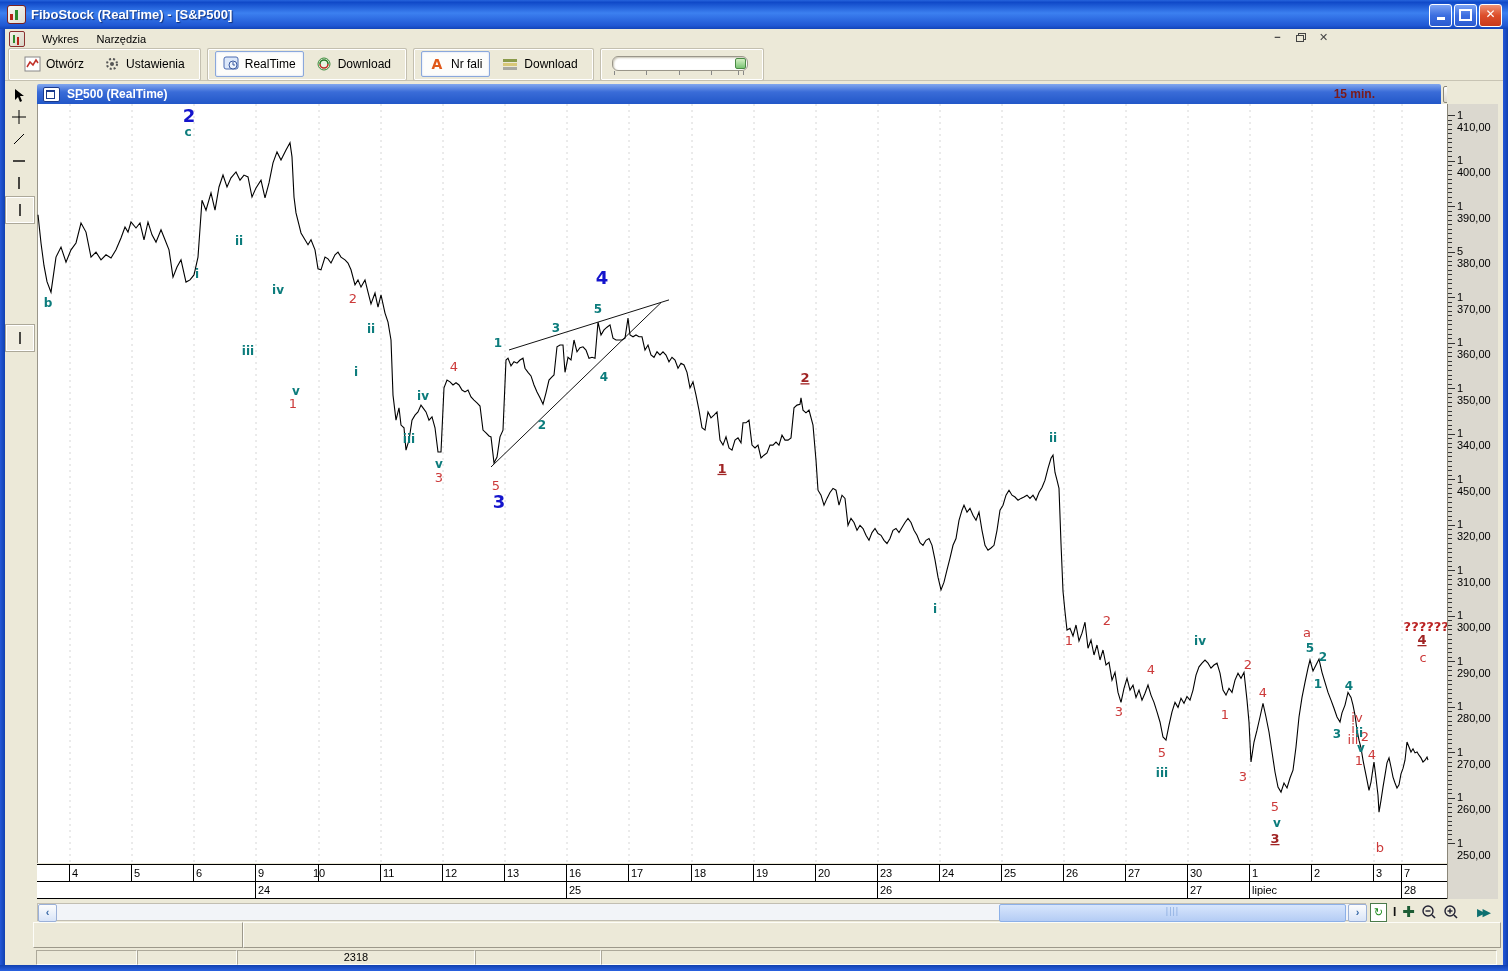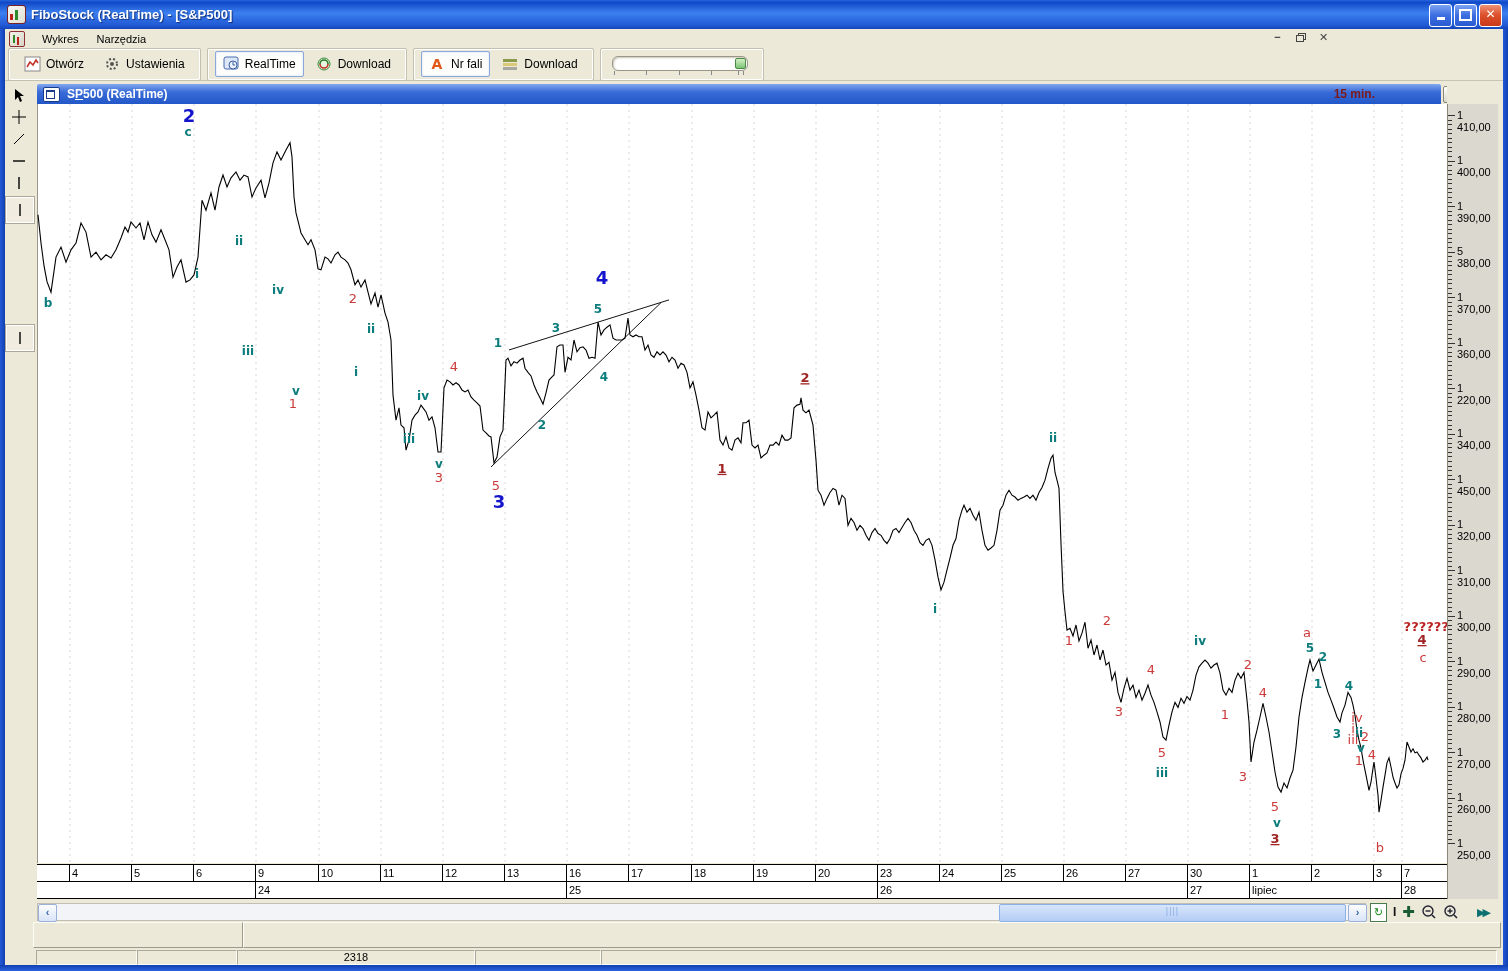--- a/index.html
+++ b/index.html
@@ -474,21 +474,21 @@
       <div class="ytick" style="top: 325.157px;"></div>
       <div class="ytick" style="top: 320.604px;"></div>
       <div class="ytick" style="top: 316.051px;"></div>
       <div class="ytick" style="top: 311.498px;"></div>
       <div class="ytick" style="top: 306.945px;"></div>
       <div class="ytick" style="top: 302.392px;"></div>
       <div class="ytick" style="top: 297.839px;"></div>
       <div class="ytick" style="top: 293.286px;"></div>
       <div class="ytick" style="top: 288.733px;"></div>
       <div class="ytick major" style="top: 284.18px;"></div>
-      <div class="ylabel" style="top: 277.68px;">1 220,00</div>
+      <div class="ylabel" style="top: 277.68px;">1 350,00</div>
       <div class="ytick" style="top: 279.627px;"></div>
       <div class="ytick" style="top: 275.074px;"></div>
       <div class="ytick" style="top: 270.521px;"></div>
       <div class="ytick" style="top: 265.968px;"></div>
       <div class="ytick" style="top: 261.415px;"></div>
       <div class="ytick" style="top: 256.862px;"></div>
       <div class="ytick" style="top: 252.309px;"></div>
       <div class="ytick" style="top: 247.756px;"></div>
       <div class="ytick" style="top: 243.203px;"></div>
       <div class="ytick major" style="top: 238.65px;"></div>
@@ -553,21 +553,21 @@
     <div class="xrow days" id="xrow-days">
         <span class="xdiv" style="left: 32px;"></span>
         <span class="xlab" style="left: 35px;">4</span>
         <span class="xdiv" style="left: 94px;"></span>
         <span class="xlab" style="left: 97px;">5</span>
         <span class="xdiv" style="left: 156px;"></span>
         <span class="xlab" style="left: 159px;">6</span>
         <span class="xdiv" style="left: 218px;"></span>
         <span class="xlab" style="left: 221px;">9</span>
         <span class="xdiv" style="left: 281px;"></span>
-        <span class="xlab" style="left: 284px;">10</span>
+        <span class="xlab" style="left: 276px;">10</span>
         <span class="xdiv" style="left: 343px;"></span>
         <span class="xlab" style="left: 346px;">11</span>
         <span class="xdiv" style="left: 405px;"></span>
         <span class="xlab" style="left: 408px;">12</span>
         <span class="xdiv" style="left: 467px;"></span>
         <span class="xlab" style="left: 470px;">13</span>
         <span class="xdiv" style="left: 529px;"></span>
         <span class="xlab" style="left: 532px;">16</span>
         <span class="xdiv" style="left: 591px;"></span>
         <span class="xlab" style="left: 594px;">17</span>

